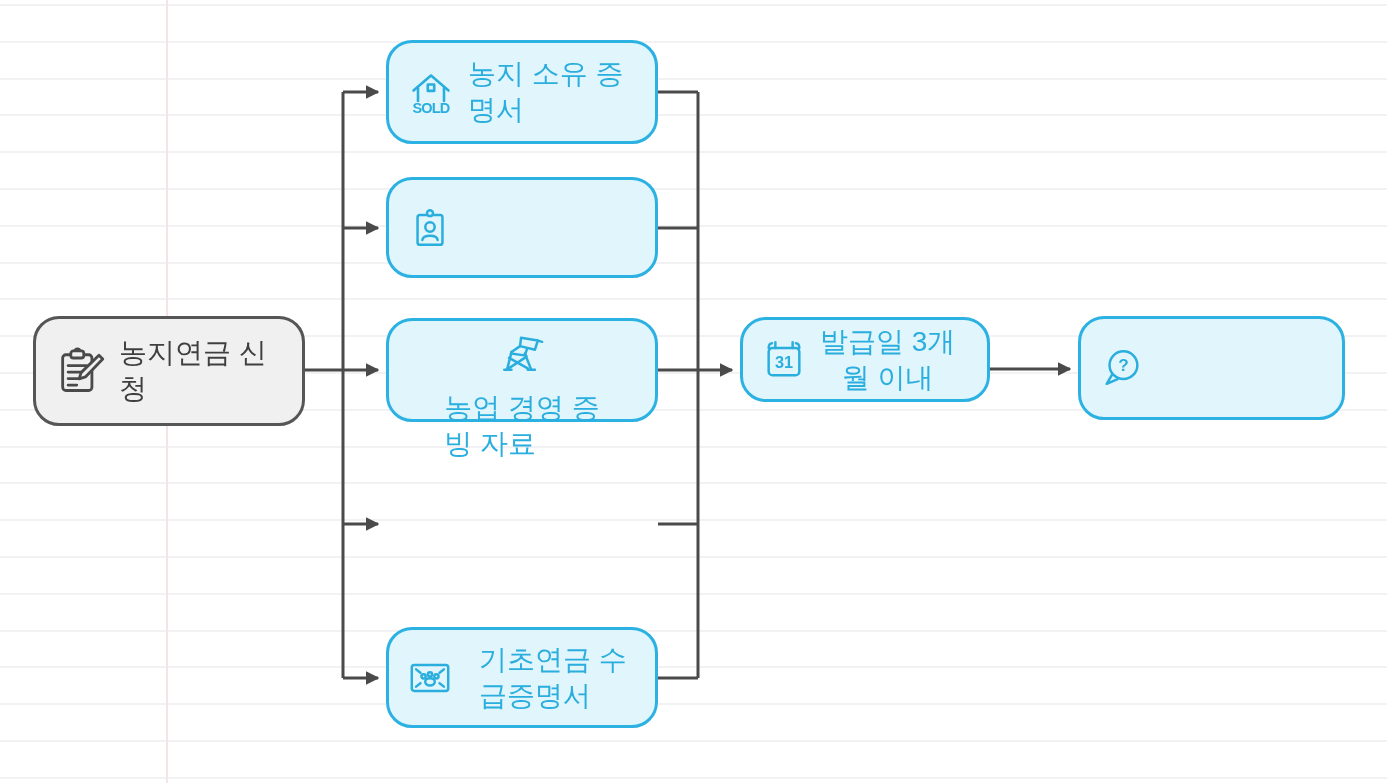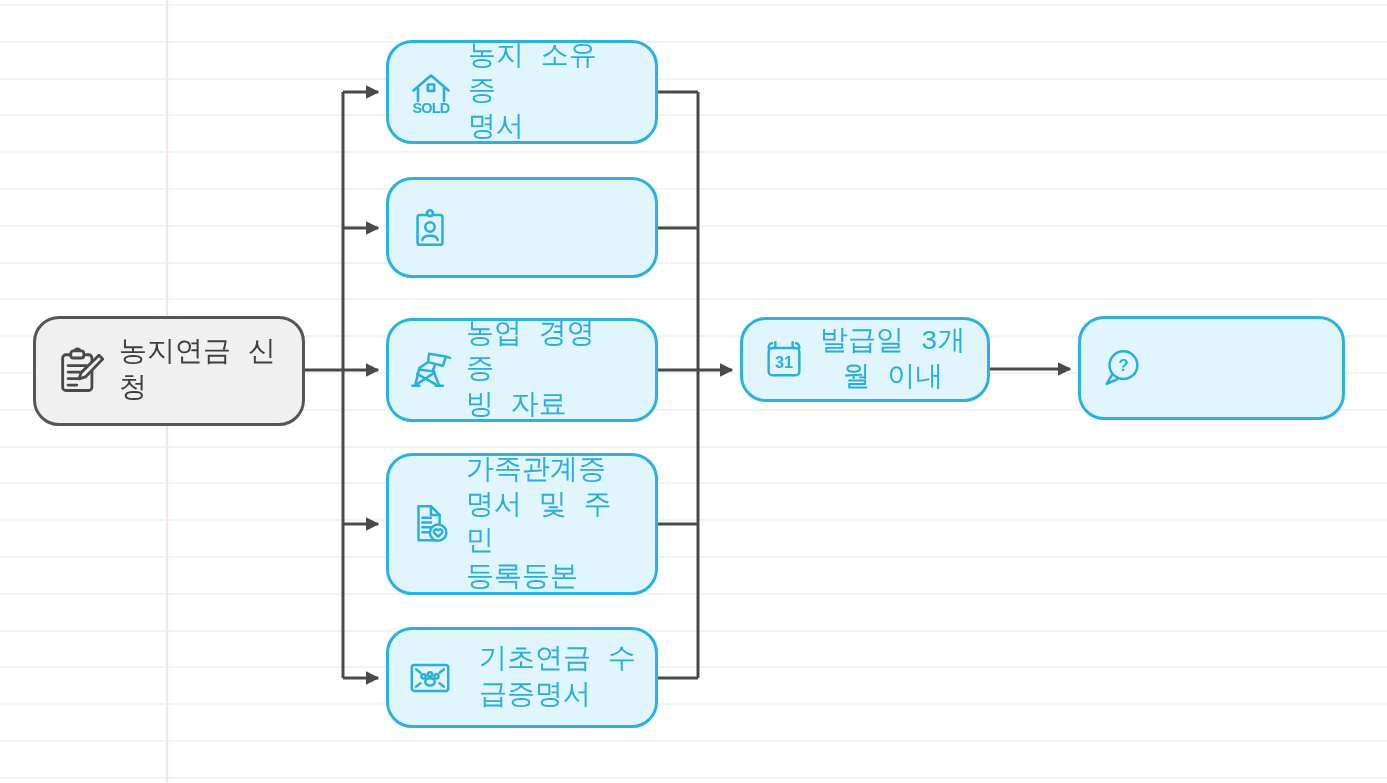--- a/index.html
+++ b/index.html
@@ -18,21 +18,21 @@
     position:absolute;left:166px;top:0;width:2px;height:783px;
     background:#f7e3e3;
   }
   .wires{position:absolute;left:0;top:0;}
   .node{
     position:absolute;box-sizing:border-box;
     display:flex;align-items:center;gap:13px;
     padding:10px 18px;border-radius:26px;
     font-size:28px;line-height:1.27;letter-spacing:0;
   }
-  .node .label{white-space:pre-line;font-family:Liberation Mono, monospace;}
+  .node .label{white-space:pre-line;}
   .node.blue{
     background:#e1f5fc;border:3px solid #2bb1e2;color:#2aaede;
   }
   .node.gray{
     background:#f0f0f0;border:3px solid #565656;color:#3f3f3f;
   }
   .icon{flex:0 0 auto;display:block;}
   svg text{font-family:"Liberation Sans","DejaVu Sans",sans-serif;}
 </style>
 </head>
@@ -91,47 +91,35 @@
 
   <div class="node blue" style="left:386px;top:177px;width:272px;height:101px;">
     <svg class="icon" width="46" height="46" viewBox="0 0 48 48" fill="none" stroke="#2aaede" stroke-width="2.6" stroke-linecap="round" stroke-linejoin="round">
       <rect x="11" y="10.5" width="26" height="31" rx="2.5"></rect>
       <circle cx="24" cy="8.5" r="3.1" fill="#e1f5fc"></circle>
       <circle cx="24" cy="23" r="4.9"></circle>
       <path d="M16,36.5 C17,30.5 31,30.5 32,36.5"></path>
     </svg>
   </div>
 
-  <div class="node blue" style="left:386px;top:318px;width:272px;height:104px;">
+  <div class="node blue" style="left:386px;top:318px;width:272px;height:104px;flex-direction:column;">
     <svg class="icon" width="46" height="46" viewBox="0 0 48 48" fill="none" stroke="#2aaede" stroke-width="2.6" stroke-linecap="round" stroke-linejoin="round">
       <path d="M23,7 L40.5,10 L37.5,19.5 L22,15.8 Z"></path>
       <path d="M40.5,10 L45,11.3"></path>
       <path d="M29,19.5 l-1.6,4.5"></path>
       <path d="M22,15.8 L13,22"></path>
       <path d="M13,22 L8.5,40 M27,23.5 L33.5,40"></path>
       <path d="M12.5,23.5 l16,2.2"></path>
       <path d="M10.5,28 L30,39 M28.5,27 L10,39"></path>
       <path d="M5.5,40.5 h7.5 M30,40.5 h7.5"></path>
     </svg>
     <span class="label">농업 경영 증
 빙 자료</span>
   </div>
 
-  <div class="node blue" style="left:386px;top:453px;width:272px;height:142px;">
-    <svg class="icon" width="46" height="46" viewBox="0 0 48 48" fill="none" stroke="#2aaede" stroke-width="2.6" stroke-linecap="round" stroke-linejoin="round">
-      <path d="M12,5.5 h13 l9,9 v26.5 h-22 Z"></path>
-      <path d="M25,5.5 v9 h9"></path>
-      <path d="M16,17.5 h9 M16,22.5 h9 M16,27.5 h9 M16,32.5 h6.5"></path>
-      <circle cx="32.5" cy="33" r="8.6" fill="#e1f5fc"></circle>
-      <path d="M32.5,37.2 l-3.6,-3.4 a2.4,2.4 0 1 1 3.6,-3.1 a2.4,2.4 0 1 1 3.6,3.1 Z"></path>
-    </svg>
-    <span class="label">가족관계증
-명서 및 주민
-등록등본</span>
-  </div>
 
   <div class="node blue" style="left:386px;top:627px;width:272px;height:101px;gap:26px;">
     <svg class="icon" width="46" height="46" viewBox="0 0 48 48" fill="none" stroke="#2aaede" stroke-width="2.6" stroke-linecap="round" stroke-linejoin="round">
       <rect x="5" y="10.5" width="38" height="27" rx="2.5"></rect>
       <path d="M9.5,15 l4.5,3.6 M38.5,15 l-4.5,3.6 M9.5,33 l4.5,-3.6 M38.5,33 l-4.5,-3.6"></path>
       <ellipse cx="24" cy="28" rx="5" ry="3.8"></ellipse>
       <circle cx="17.3" cy="22.3" r="2.2"></circle>
       <circle cx="24" cy="20.2" r="2.2"></circle>
       <circle cx="30.7" cy="22.3" r="2.2"></circle>
     </svg>

